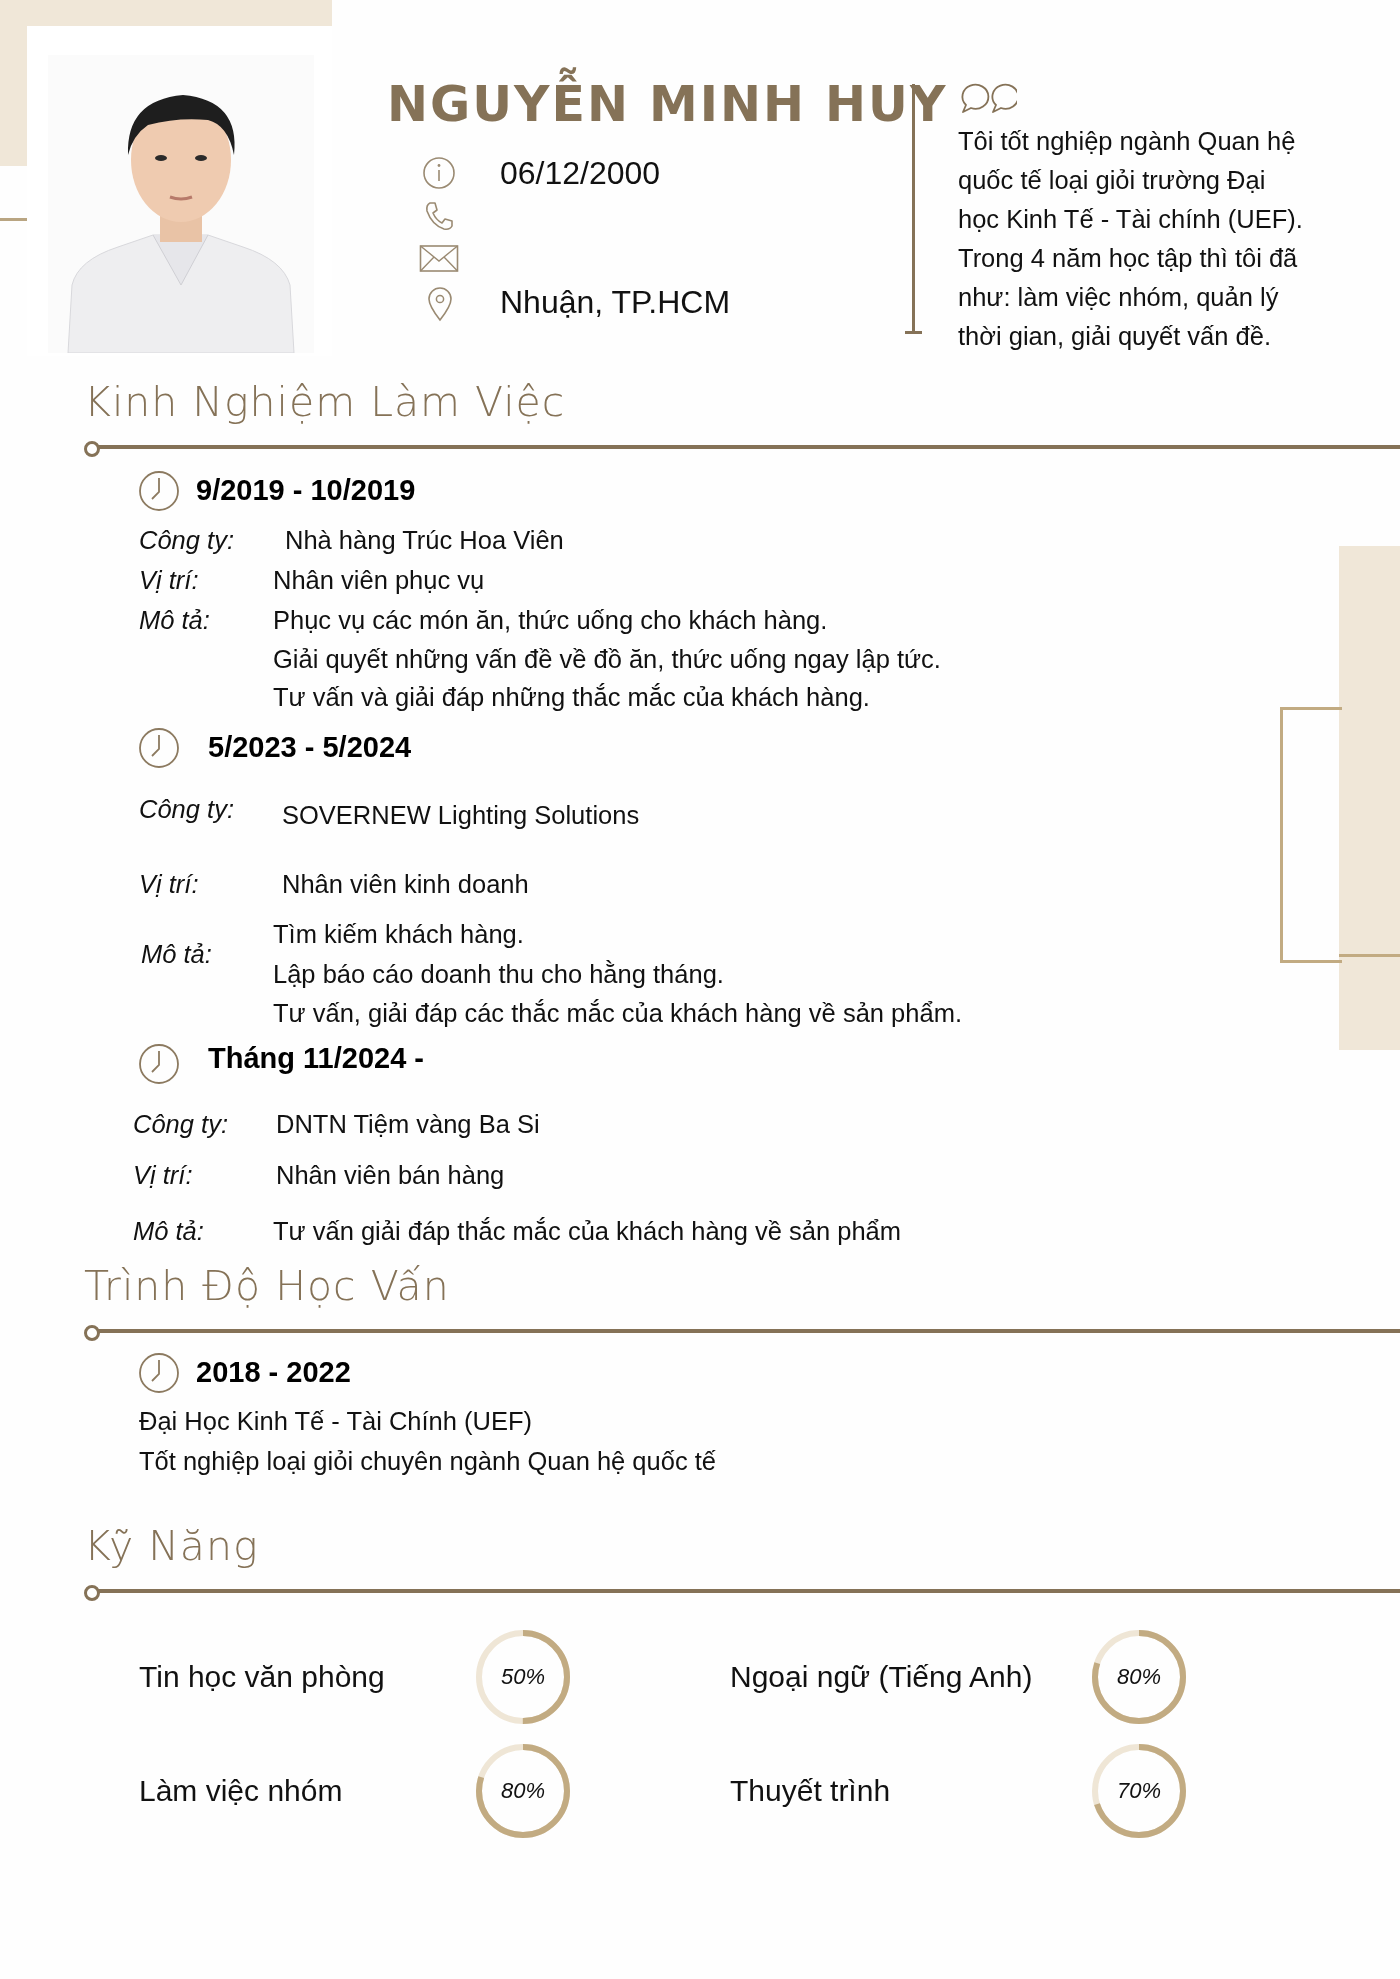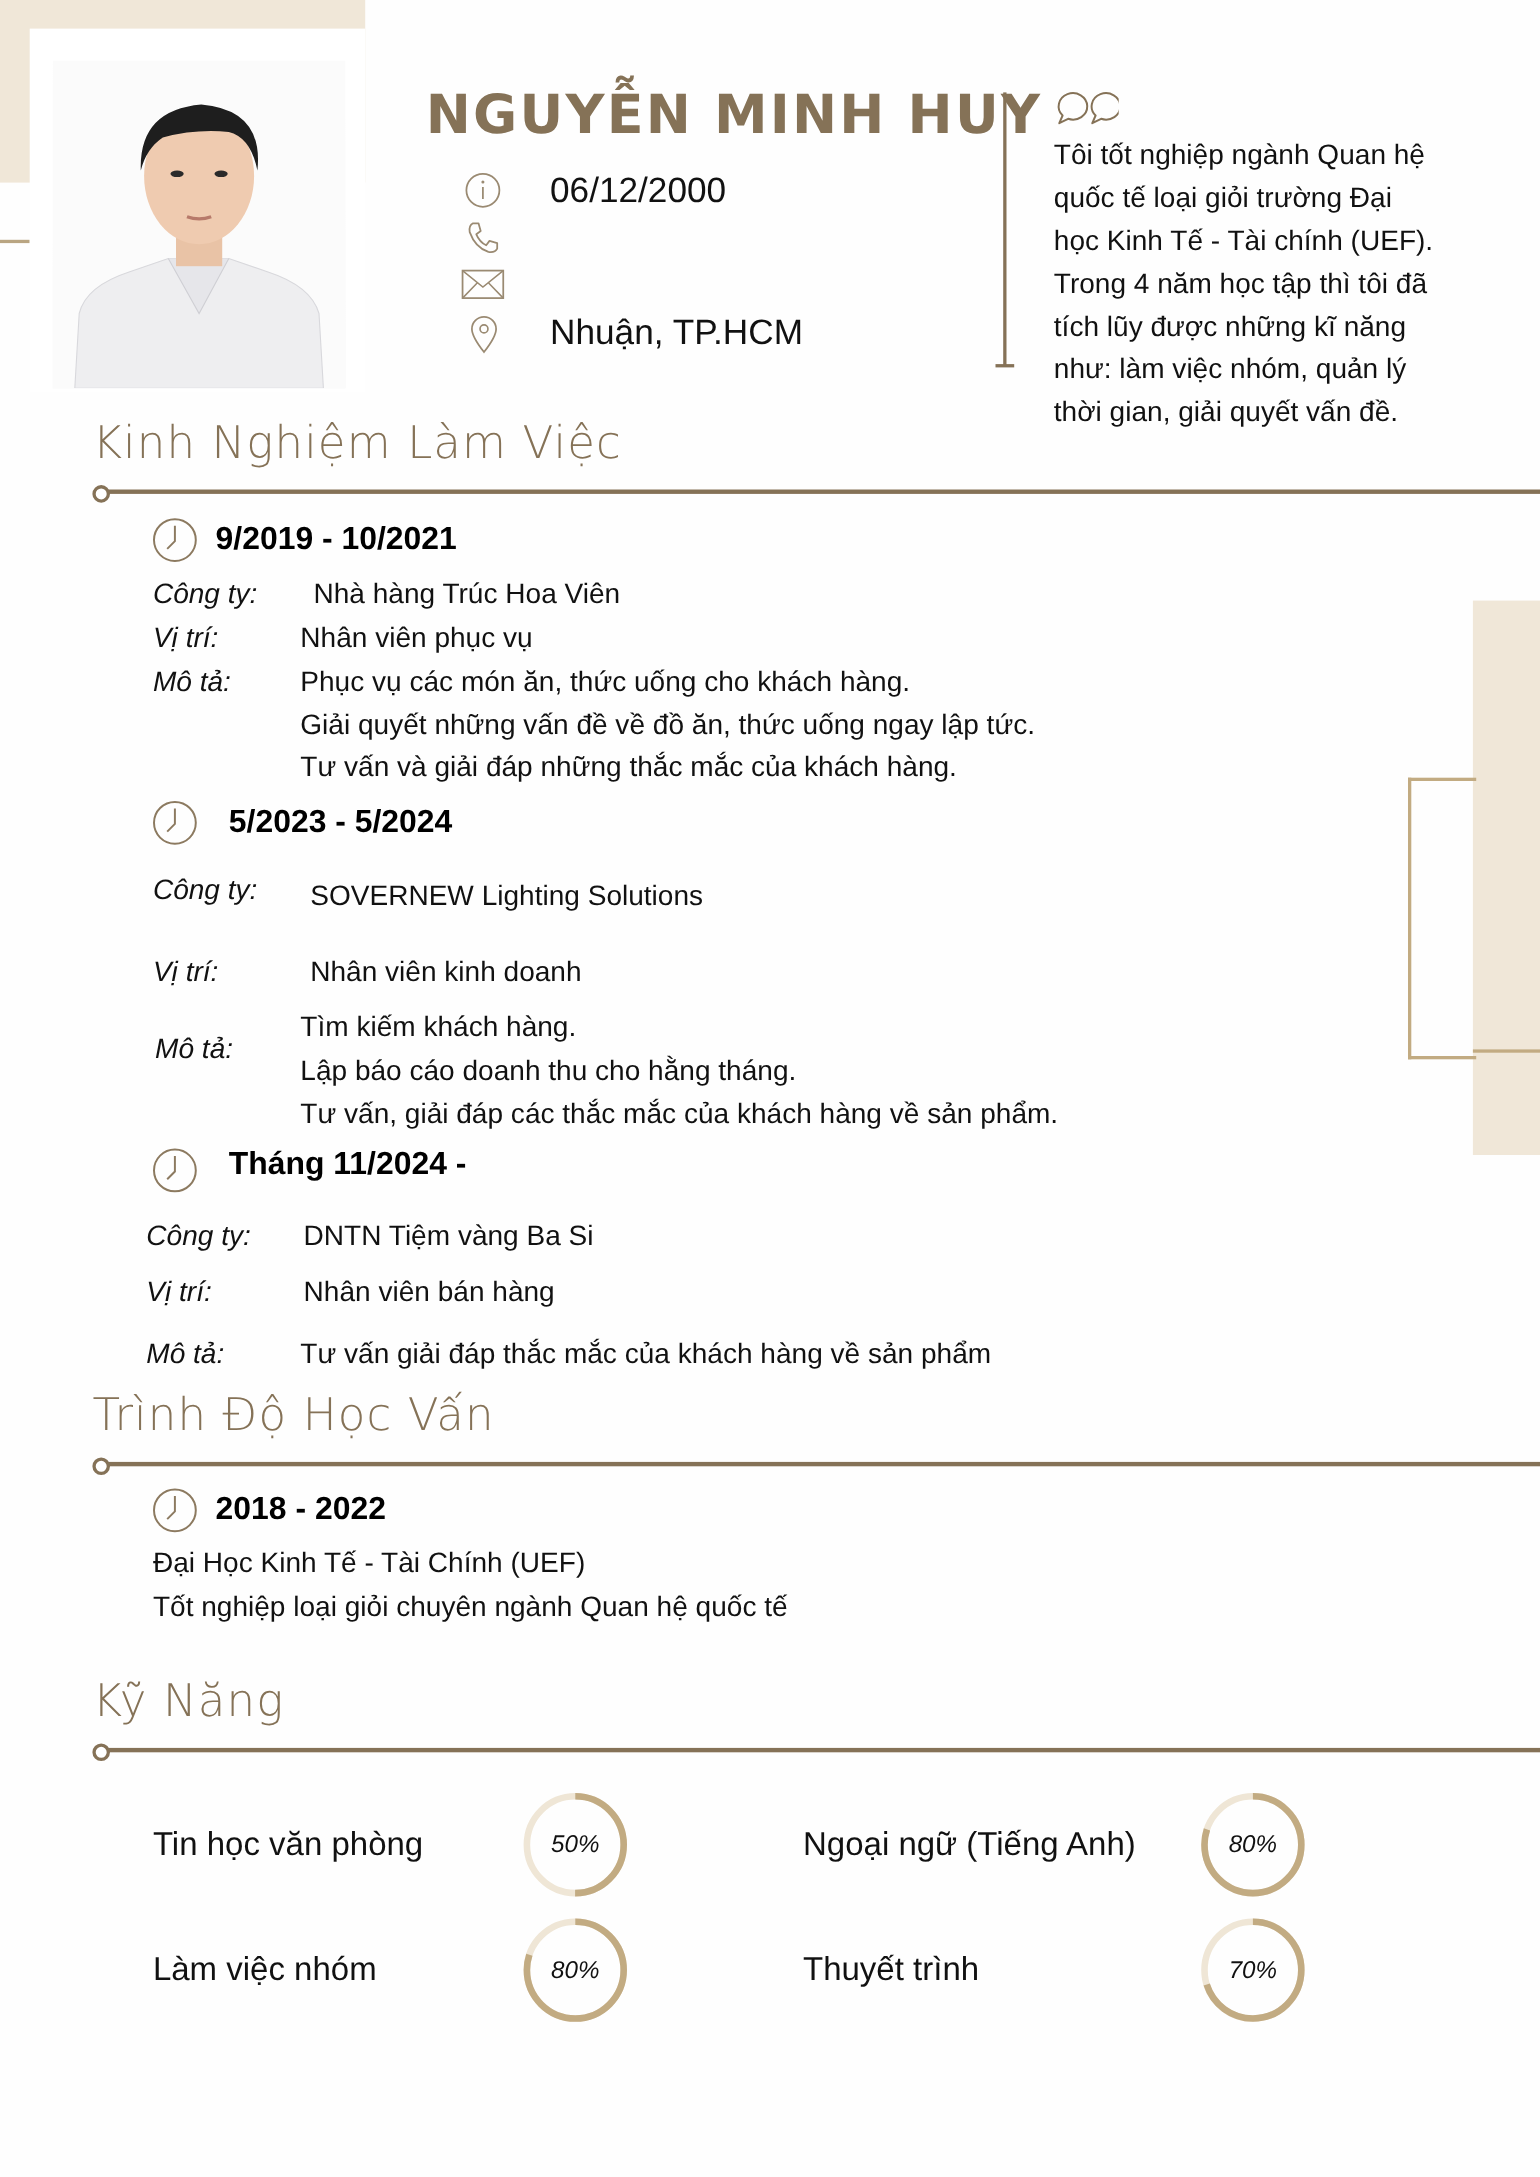--- a/index.html
+++ b/index.html
@@ -93,36 +93,35 @@
   <svg width="60" height="40" viewBox="0 0 60 40">
       <path d="M6 32 L9 25 A13 12 0 1 1 14 28 Z" fill="none" stroke="#857257" stroke-width="1.8" stroke-linejoin="round"></path>
       <path d="M36 32 L39 25 A13 12 0 1 1 44 28 Z" fill="none" stroke="#857257" stroke-width="1.8" stroke-linejoin="round"></path>
     </svg>
 </div>
 <div class="abs about">
   <div>Tôi tốt nghiệp ngành Quan hệ</div>
   <div>quốc tế loại giỏi trường Đại</div>
   <div>học Kinh Tế - Tài chính (UEF).</div>
   <div>Trong 4 năm học tập thì tôi đã</div>
-  <div>tích lũy được những kĩ năng</div>
   <div>như: làm việc nhóm, quản lý</div>
   <div>thời gian, giải quyết vấn đề.</div>
 </div>
 
 <div class="abs sec-title" style="left:84px;top:378px;">Kinh Nghiệm Làm Việc</div>
 <div class="abs sec-dot" style="left:84px;top:441px;"></div>
 <div class="abs sec-line" style="left:98px;top:445px;"></div>
 
 <div class="abs clock" style="left:138px;top:470px;">
   <svg width="42" height="42" viewBox="0 0 42 42">
       <circle cx="21" cy="21" r="19" fill="none" stroke="#8c7a60" stroke-width="1.8"></circle>
       <path d="M21 8 L21 22 L14 29" fill="none" stroke="#8c7a60" stroke-width="1.8"></path>
     </svg>
 </div>
-<div class="abs date" style="left:196px;top:474px;">9/2019 - 10/2021</div>
+<div class="abs date" style="left:196px;top:474px;">9/2019 - 10/2019</div>
 <div class="abs lbl" style="left:139px;top:526px;">Công ty:</div>
 <div class="abs val" style="left:273px;top:526px;margin-left:12px;">Nhà hàng Trúc Hoa Viên</div>
 <div class="abs lbl" style="left:139px;top:566px;">Vị trí:</div>
 <div class="abs val" style="left:273px;top:566px;">Nhân viên phục vụ</div>
 <div class="abs lbl" style="left:139px;top:606px;">Mô tả:</div>
 <div class="abs val" style="left:273px;top:606px;">Phục vụ các món ăn, thức uống cho khách hàng.</div>
 <div class="abs val" style="left:273px;top:645px;">Giải quyết những vấn đề về đồ ăn, thức uống ngay lập tức.</div>
 <div class="abs val" style="left:273px;top:683px;">Tư vấn và giải đáp những thắc mắc của khách hàng.</div>
 
 <div class="abs clock" style="left:138px;top:727px;">

